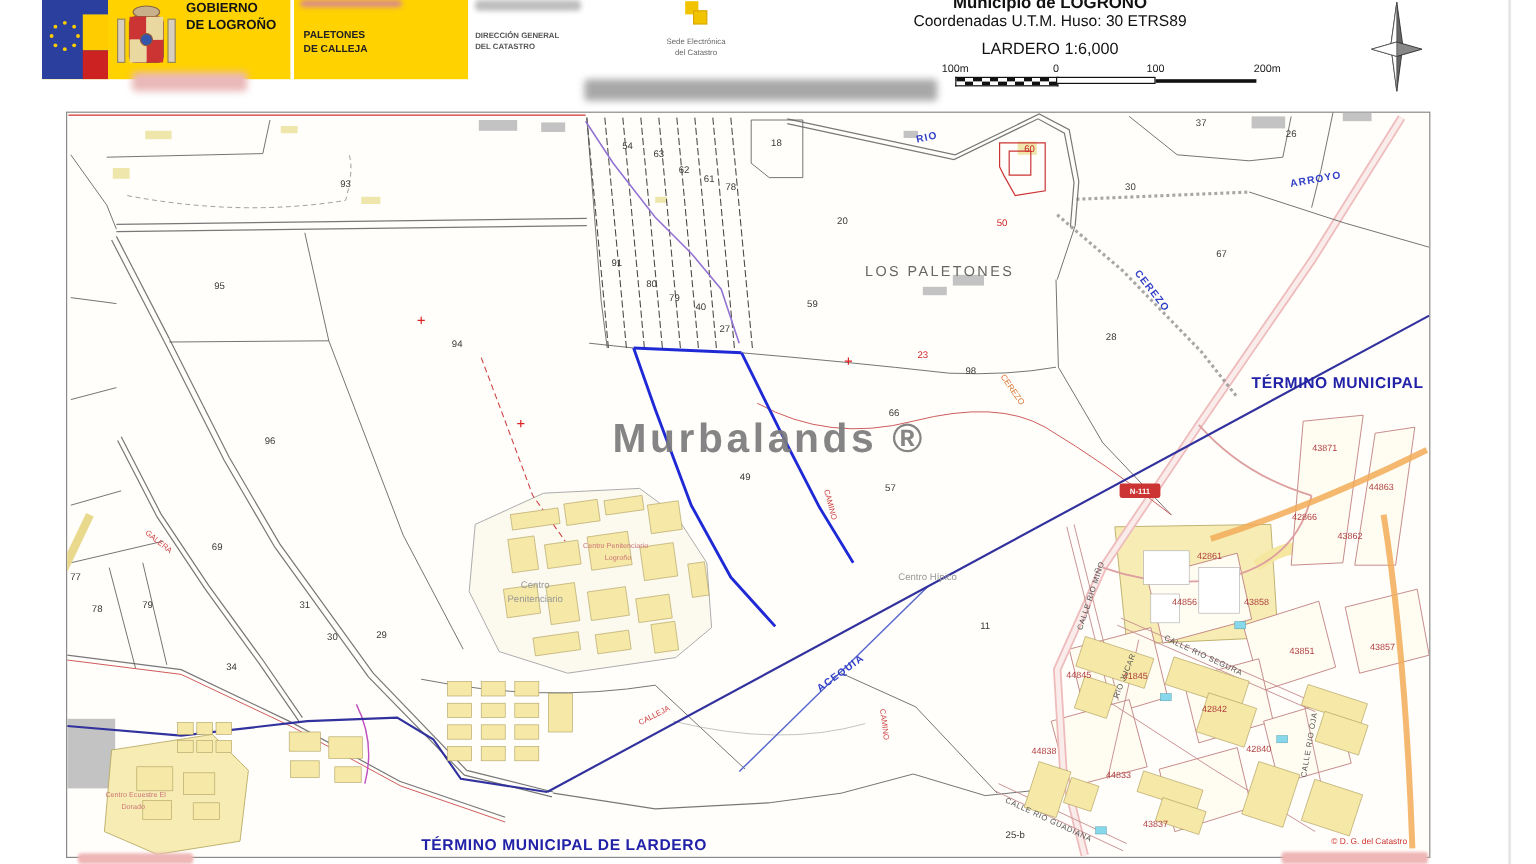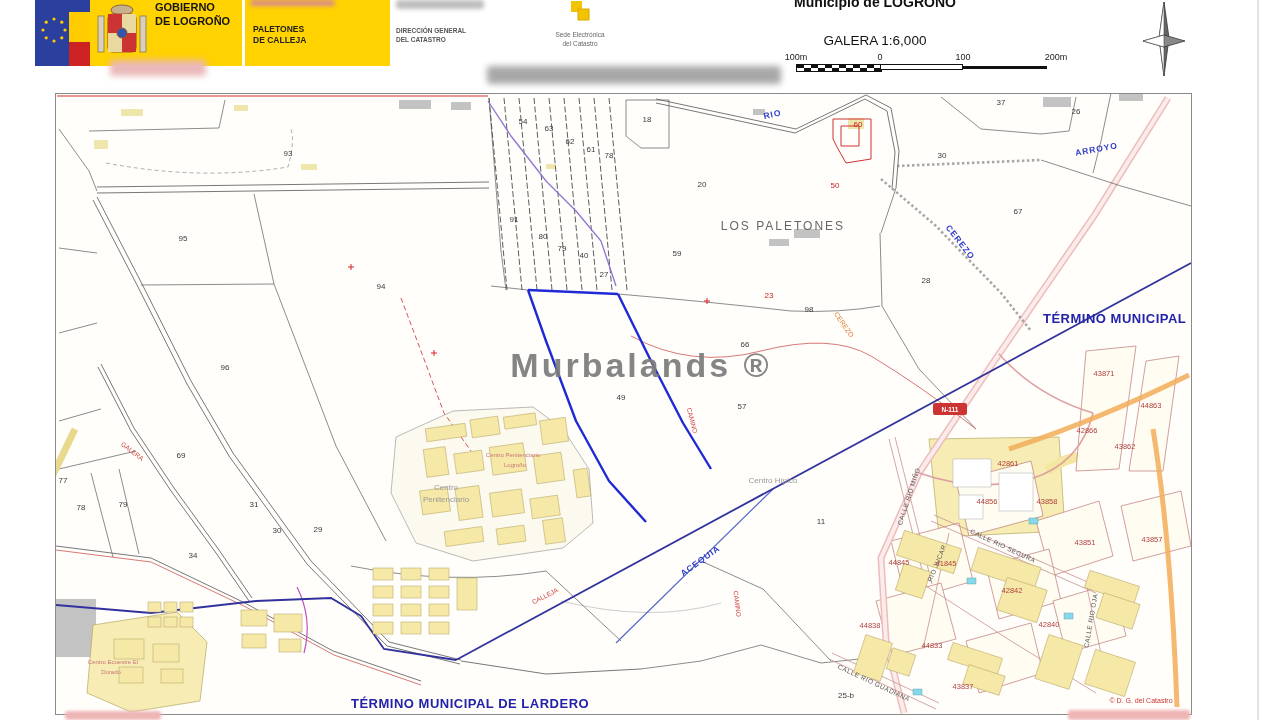--- a/index.html
+++ b/index.html
@@ -137,21 +137,22 @@
       <rect x="4" y="1" width="11" height="11" fill="#f2c400"></rect>
       <rect x="11" y="9" width="11" height="11" fill="#f2c400" stroke="#d9a800" stroke-width="1"></rect>
     </svg>
     <div class="sede-text">
       <div>Sede Electrónica</div>
       <div>del Catastro</div>
     </div>
   </div>
 
   <div class="municipio">Municipio de LOGROÑO</div>
-  <div class="escala">GALERA 1:6,000</div>
+  <div class="coords">Coordenadas U.T.M. Huso: 30 ETRS89</div>
+  <div class="escala">LARDERO 1:6,000</div>
 
   <div class="scalebar">
     <span class="sb-lab" style="left:16px">100m</span>
     <span class="sb-lab" style="left:100px">0</span>
     <span class="sb-lab" style="left:183px">100</span>
     <span class="sb-lab" style="left:276px">200m</span>
     <div class="sb-checker"></div>
     <div class="sb-checker2"></div>
     <div class="sb-mid"></div>
     <div class="sb-right"></div>

